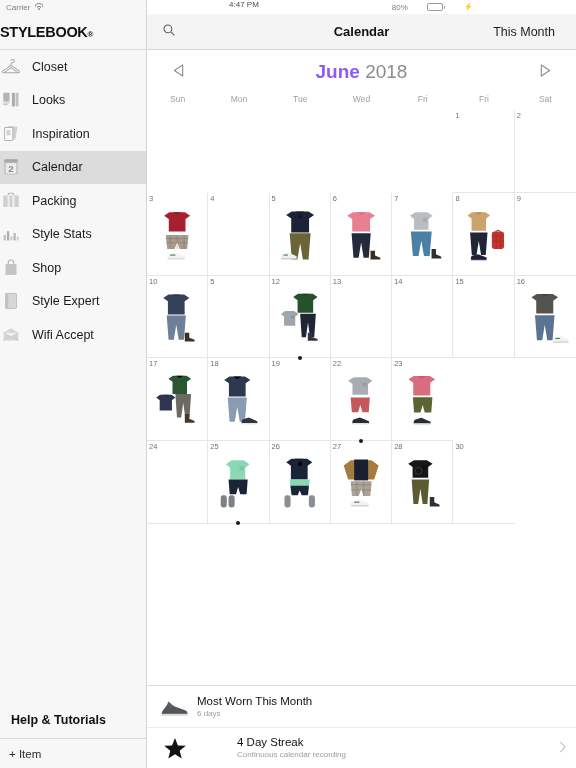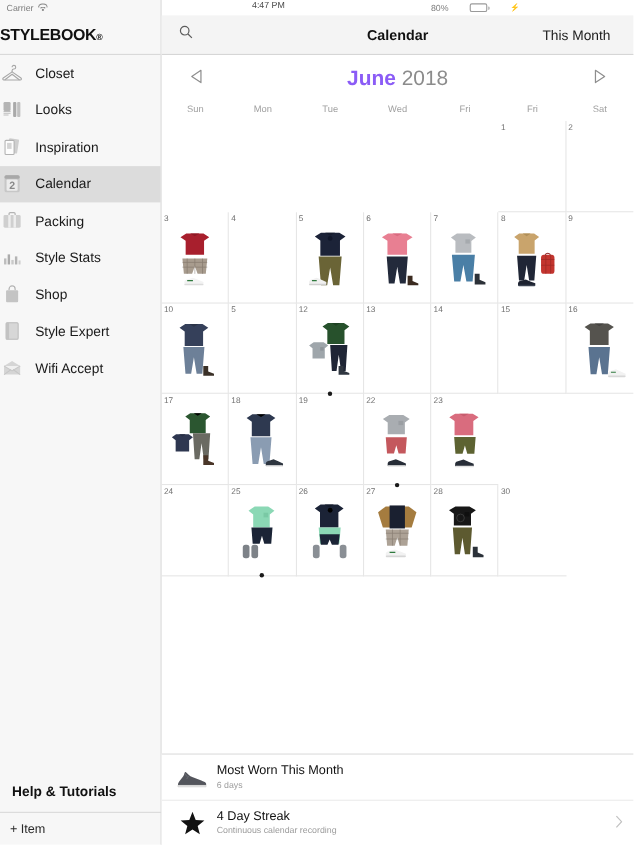--- a/index.html
+++ b/index.html
@@ -117,21 +117,21 @@
   }
   .outfit { position: absolute; inset: 8px 4px 4px 4px; }
   .outfit svg { width: 100%; height: 100%; display: block; }
 
   
   #bottom-panel {
     position: absolute; left: 0; bottom: 0; width: 429px; height: 83px;
     background: #fff; border-top: 1px solid #dcdcdc;
   }
   .stat-row { height: 41px; display: flex; align-items: center; padding: 0 10px; position: relative; }
-  .stat-row + .stat-row { border-top: 1px solid #ececec; }
+  .stat-row + .stat-row { border-top: 1px solid #ececec; gap: 40px; }
   .stat-ico { width: 36px; height: 30px; flex: none; display: flex; align-items: center; justify-content: center; }
   .stat-text { margin-left: 4px; }
   .stat-title { font-size: 11.5px; color: #111; line-height: 13px; }
   .stat-sub { font-size: 8px; color: #9c9c9c; line-height: 11px; }
   .chev { margin-left: auto; color: #c2c2c2; font-size: 13px; }
 </style>
 </head>
 <body>
 
 <div id="app">

